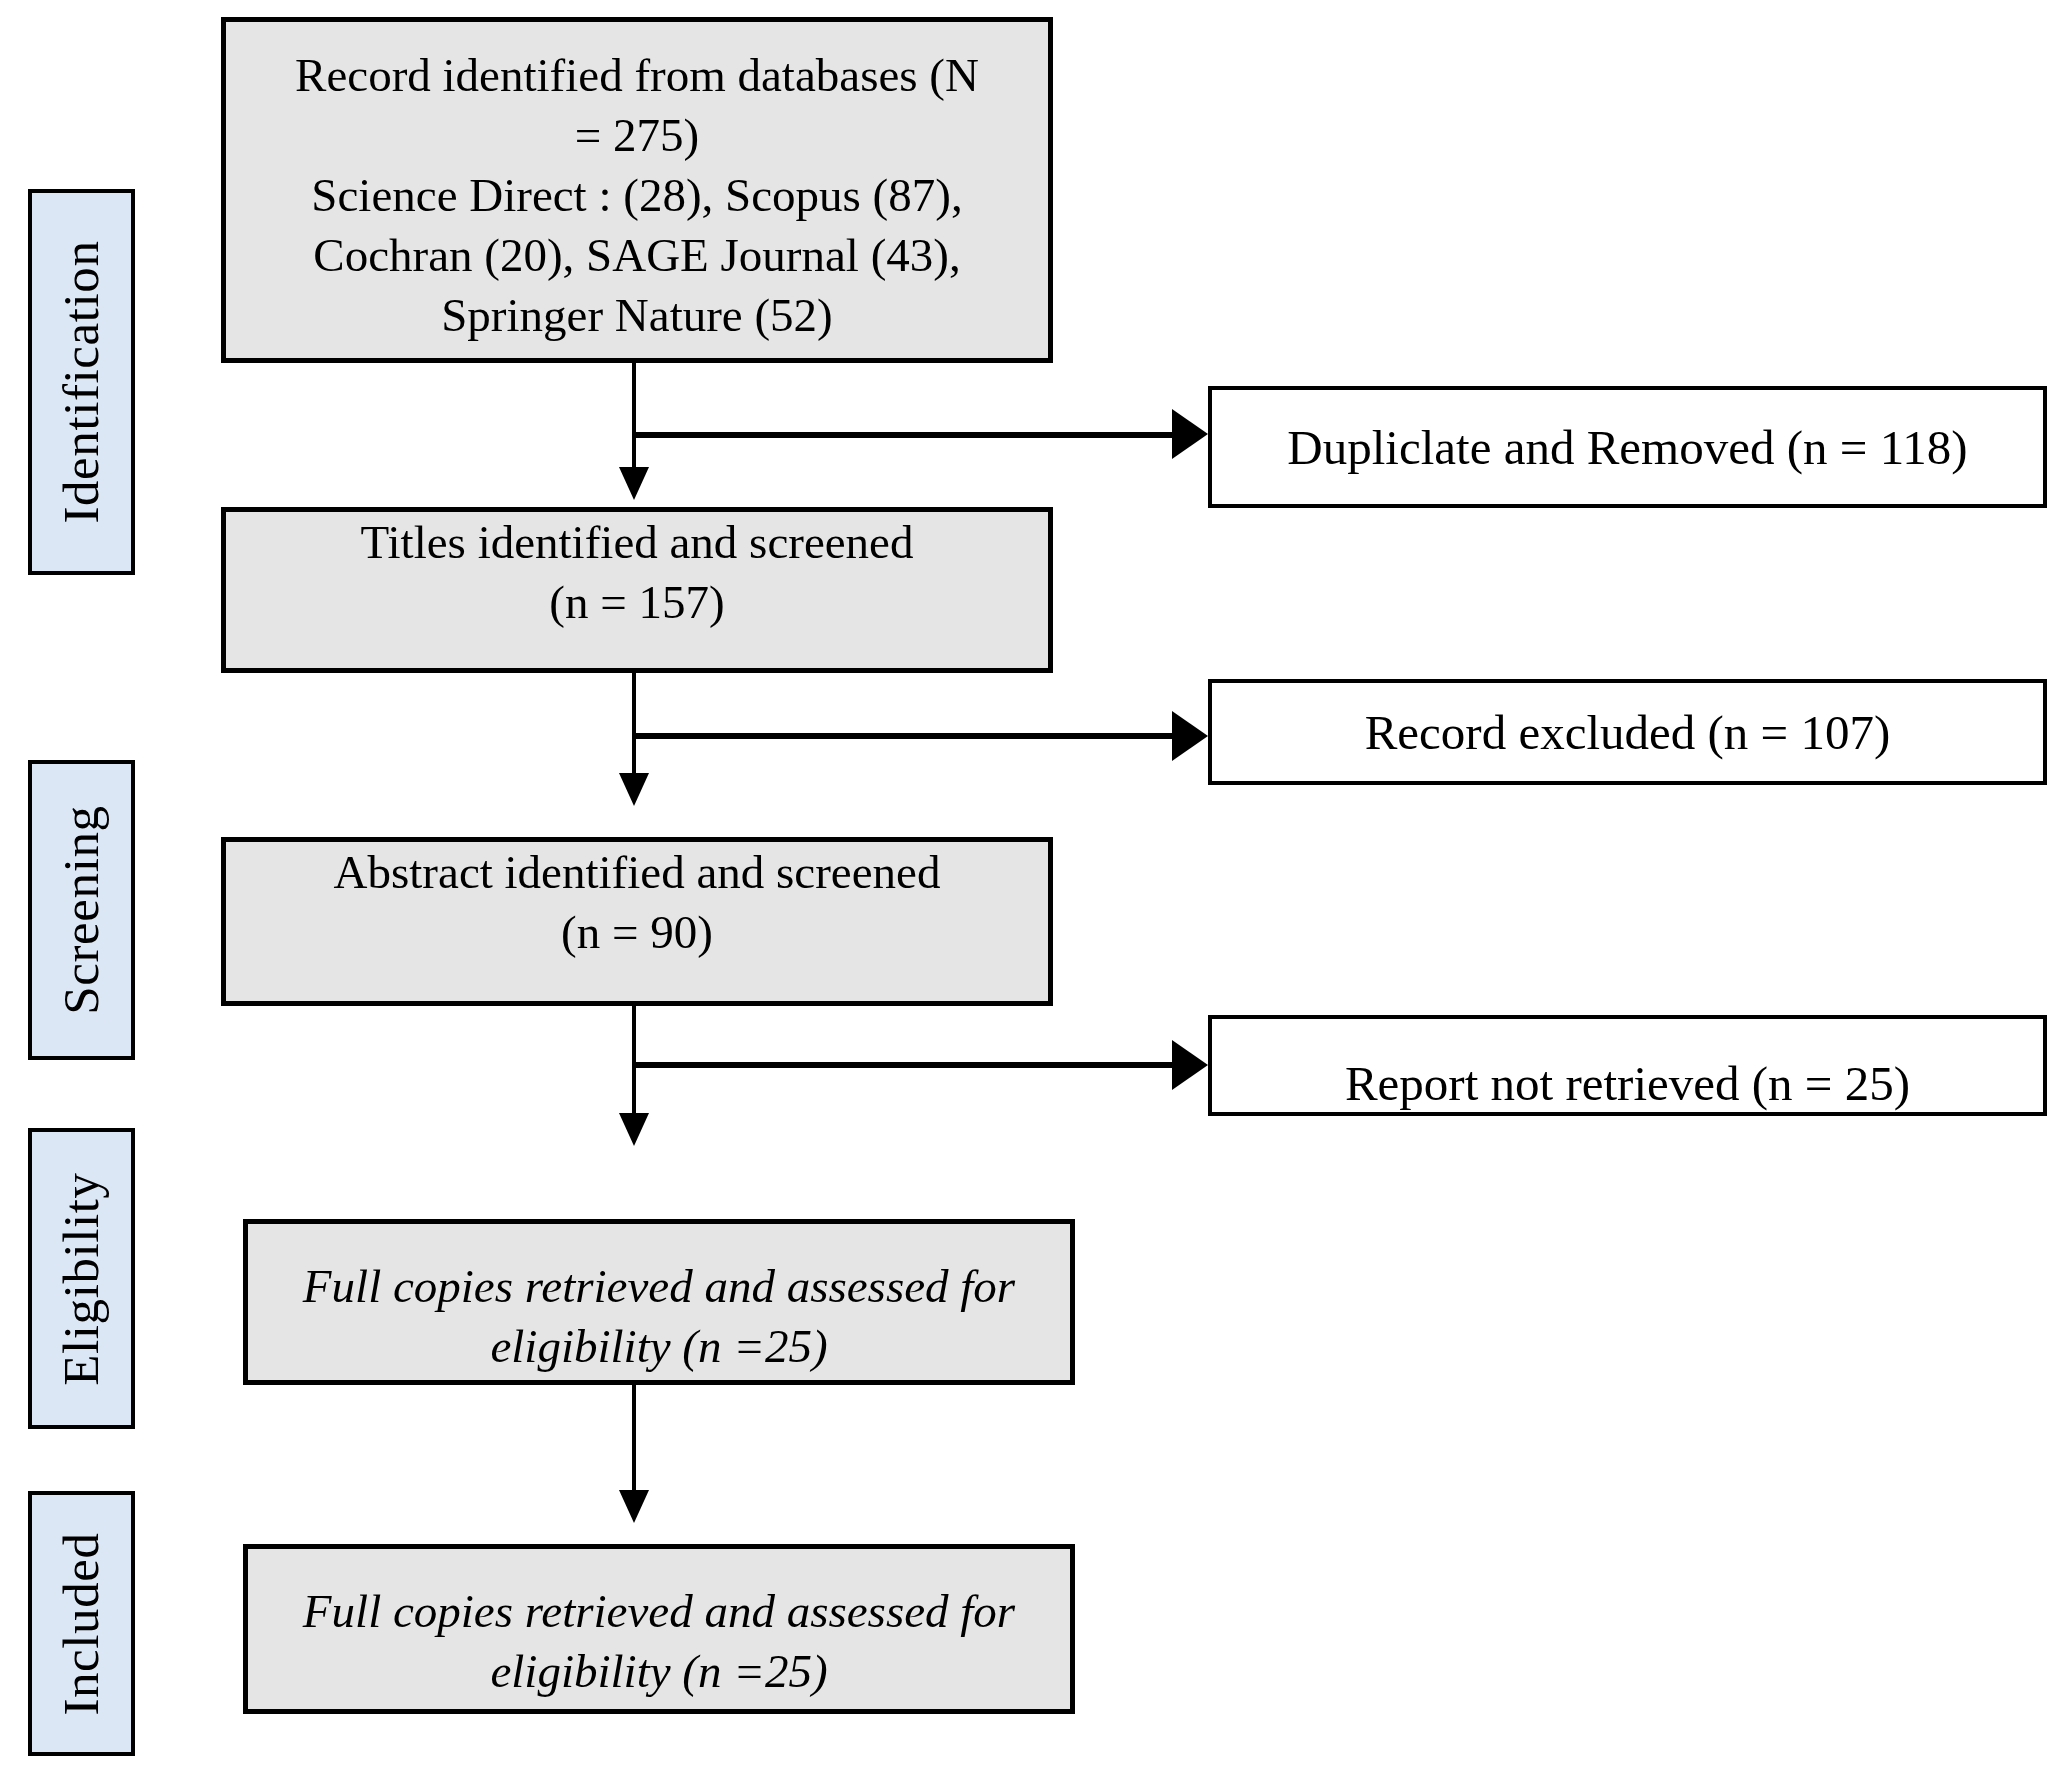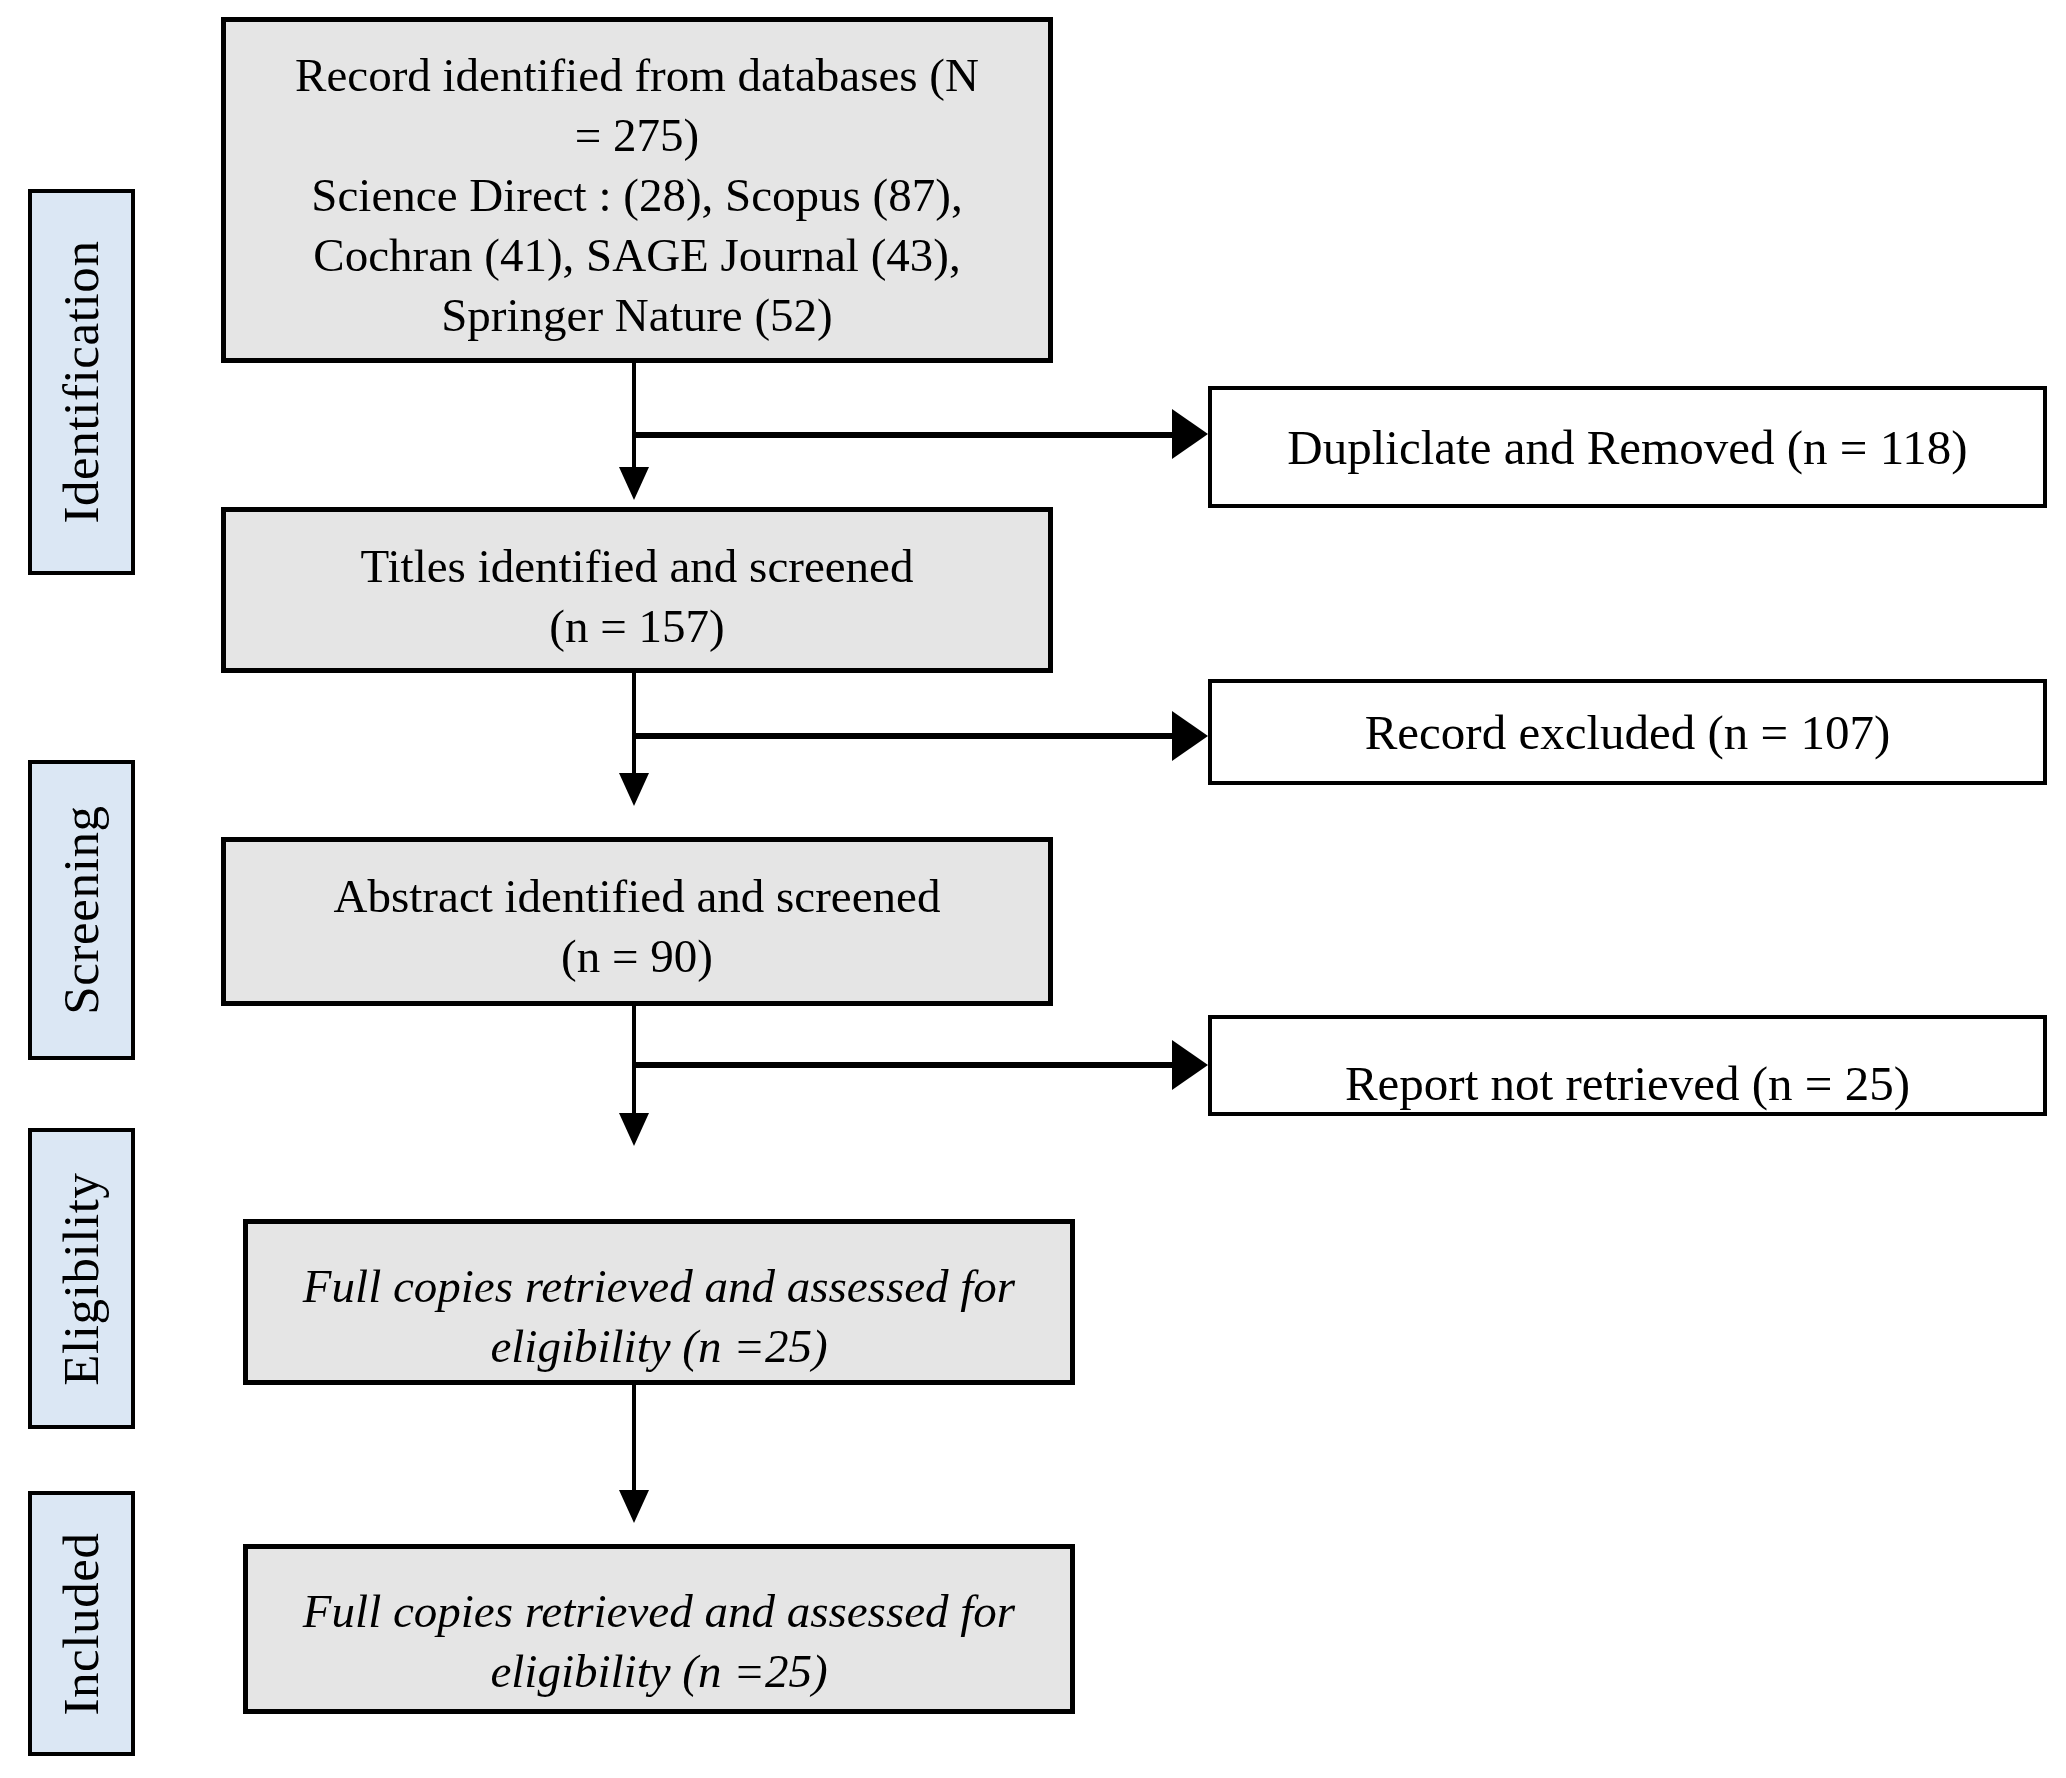--- a/index.html
+++ b/index.html
@@ -32,21 +32,21 @@
   .flow-box {
     position:absolute;
     left:221px; width:832px;
     background:#e5e5e5;
     border:5.2px solid #000;
     box-sizing:border-box;
     text-align:center;
     font-size:47px;
     line-height:60px;
   }
-  .flow-box .box-text { padding-top:24px; }
+  .flow-box .box-text { padding-top:0; }
   .flow-box.italic { font-style:italic;margin-left:22px; }
   .flow-box.italic .box-text { padding-top:32px; }
 
   
   .excl-box {
     position:absolute;
     left:1208px; width:839px;
     background:#ffffff;
     border:4.6px solid #000;
     box-sizing:border-box;
@@ -95,21 +95,21 @@
   </div>
   <div class="stage" style="top:1491px; height:265px;">
     <span class="stage-label">Included</span>
   </div>
 
   <div class="flow-box" style="top:17px; height:346px;">
     <div class="box-text" style="padding-top:23px;">
       <div>Record identified  from databases  (N</div>
       <div>= 275)</div>
       <div>Science Direct : (28), Scopus (87),</div>
-      <div>Cochran (41), SAGE Journal (43),</div>
+      <div>Cochran (20), SAGE Journal (43),</div>
       <div>Springer Nature (52)</div>
     </div>
   </div>
 
   <div class="flow-box" style="top:507px; height:166px;">
     <div class="box-text">
       <div>Titles identified and screened</div>
       <div>(n = 157)</div>
     </div>
   </div>

